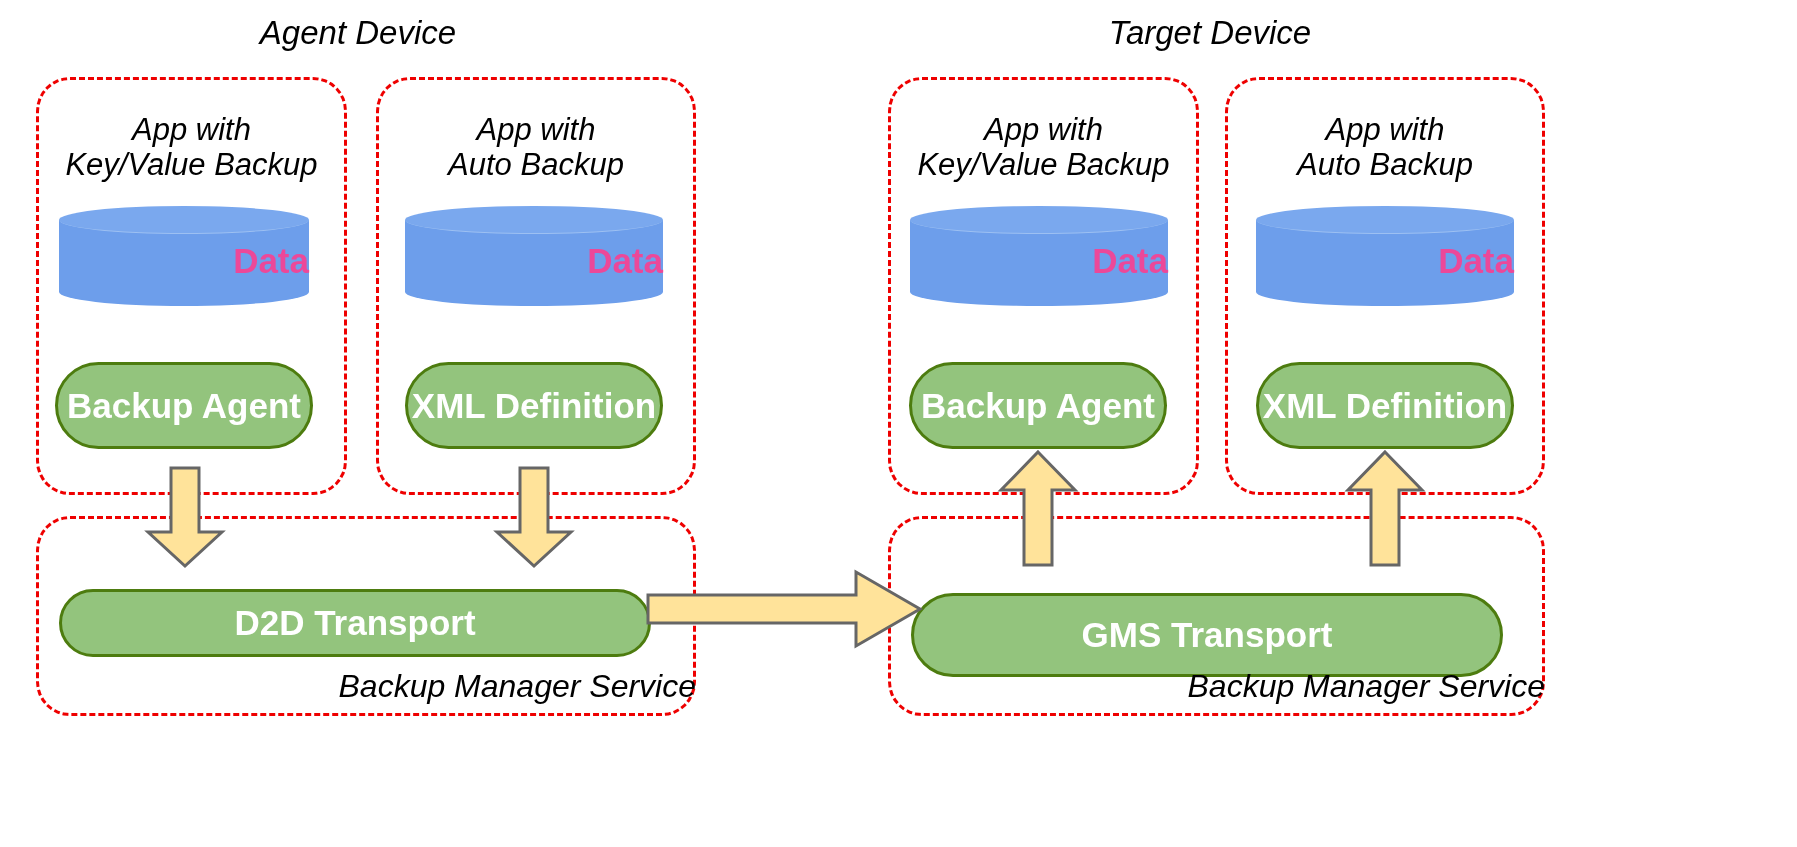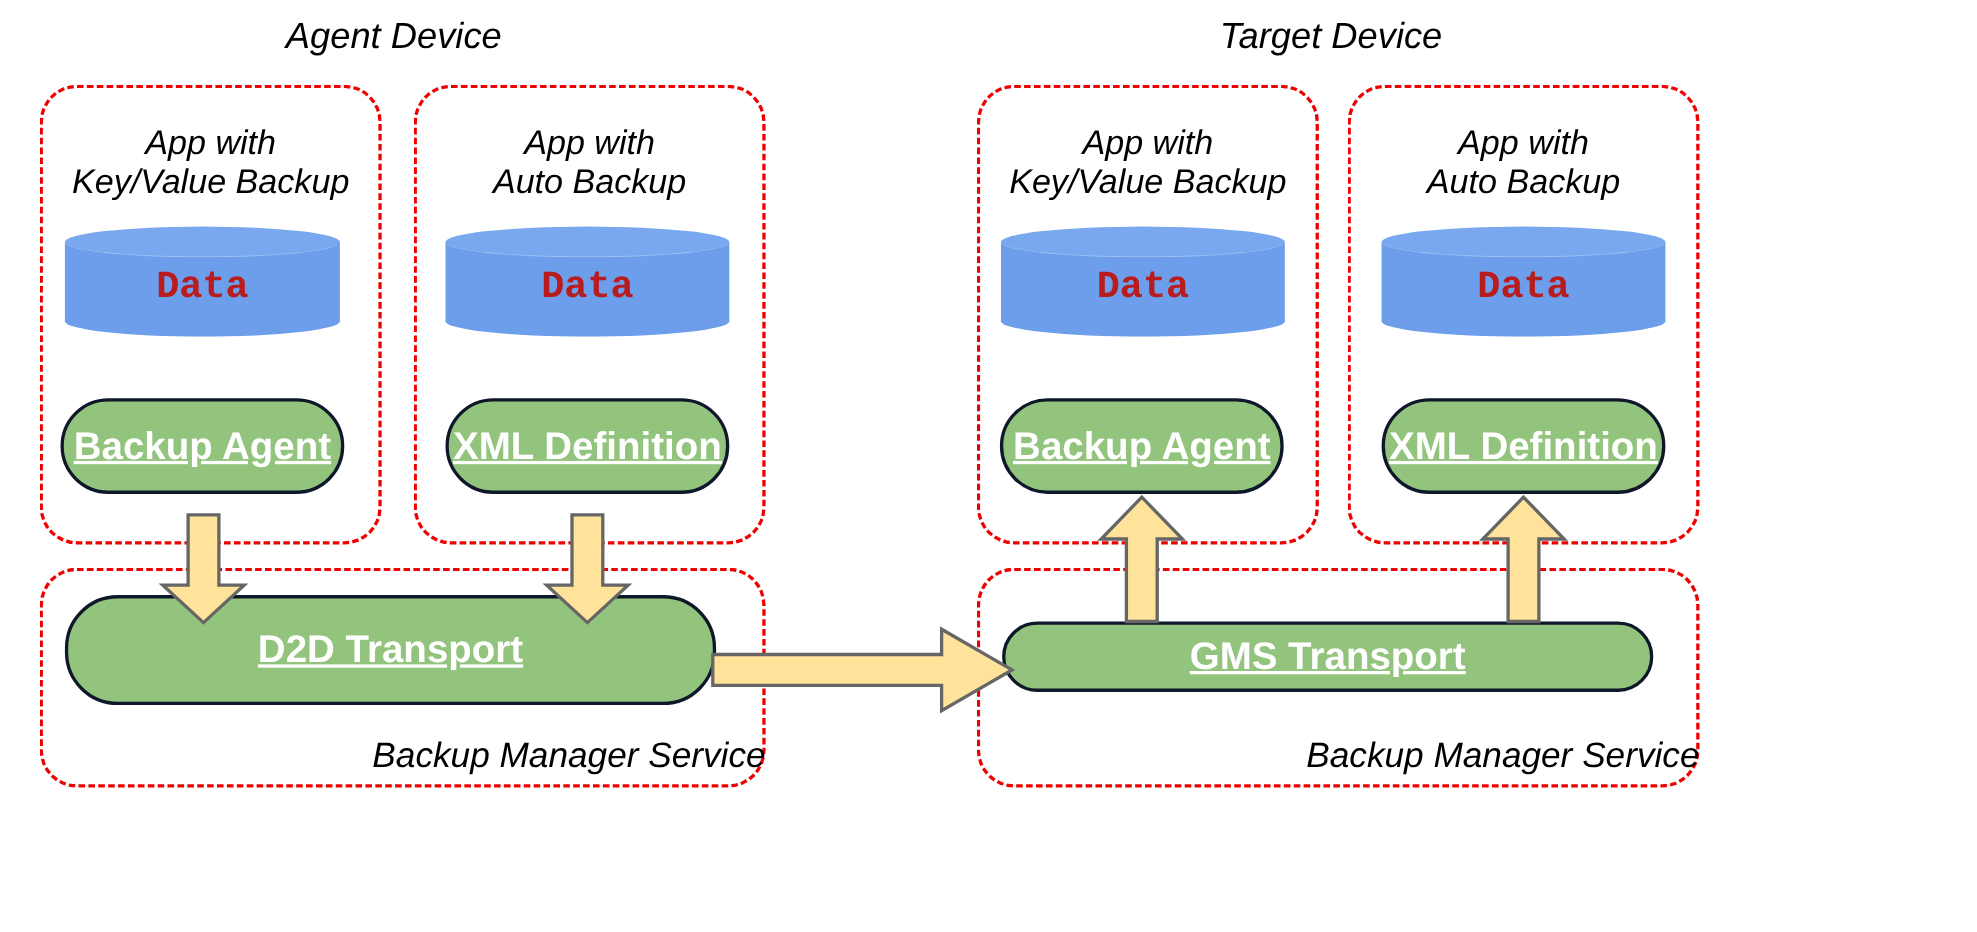--- a/index.html
+++ b/index.html
@@ -94,41 +94,40 @@
     background: #6d9eeb;
     border-radius: 50% / 50%;
   }
   .cyl-text {
     position: absolute;
     left: 0;
     right: 0;
     bottom: 14px;
     height: 62px;
     line-height: 62px;
-    text-align: center;
-    color: #b91c1c;
+    text-align: right;
+    color: #ec4899;
     font-size: 35px;
     font-weight: bold;
-    font-family: Liberation Mono, monospace;
+    font-family: Liberation Sans, sans-serif;
     z-index: 3;
   }
 
   
   .pill {
     position: absolute;
     background: #93c47d;
-    border: 3px solid #0f172a;
+    border: 3px solid #4d7c0f;
     box-sizing: border-box;
     display: flex;
     align-items: center;
     justify-content: center;
     color: #ffffff;
     font-weight: bold;
     font-family: "Liberation Sans", sans-serif;
-    text-decoration: underline;
   }
   .pill.small {
     border-radius: 46px;
     font-size: 35px;
   }
   .pill.wide {
     border-radius: 48px;
     font-size: 35px;
   }
 
@@ -176,21 +175,21 @@
     <div class="cyl-bot"></div>
     <div class="cyl-body"></div>
     <div class="cyl-top"></div>
     <div class="cyl-text">Data</div>
   </div>
 
   <div class="pill small" style="left:405px; top:362px; width:258px; height:87px;">XML Definition</div>
 
   <div class="dashed-box" style="left:36px; top:516px; width:660px; height:200px;"></div>
 
-  <div class="pill wide" style="left:59px; top:541px; width:592px; height:100px;">D2D Transport</div>
+  <div class="pill wide" style="left:59px; top:589px; width:592px; height:68px;">D2D Transport</div>
 
   <div class="service-label" style="left:36px; top:668px; width:660px;">Backup Manager Service</div>
 
   <div class="dashed-box" style="left:888px; top:77px; width:311px; height:418px;"></div>
 
   <div class="app-label" style="left:888px; top:96px; width:311px;">App with
 Key/Value Backup</div>
 
   <div class="cylinder" style="left:910px; top:206px; width:258px; height:100px;">
     <div class="cyl-bot"></div>
@@ -210,21 +209,21 @@
     <div class="cyl-bot"></div>
     <div class="cyl-body"></div>
     <div class="cyl-top"></div>
     <div class="cyl-text">Data</div>
   </div>
 
   <div class="pill small" style="left:1256px; top:362px; width:258px; height:87px;">XML Definition</div>
 
   <div class="dashed-box" style="left:888px; top:516px; width:657px; height:200px;"></div>
 
-  <div class="pill wide" style="left:911px; top:565px; width:592px; height:64px;">GMS Transport</div>
+  <div class="pill wide" style="left:911px; top:593px; width:592px; height:84px;">GMS Transport</div>
 
   <div class="service-label" style="left:888px; top:668px; width:657px;">Backup Manager Service</div>
 
   <svg class="arrow-svg" style="left:146px; top:466px; width:78px; height:102px;" viewBox="0 0 78 102" preserveAspectRatio="none">
     <polygon class="arrow-shape" points="25,2 53,2 53,66 76,66 39,100 2,66 25,66"></polygon>
   </svg>
 
   <svg class="arrow-svg" style="left:495px; top:466px; width:78px; height:102px;" viewBox="0 0 78 102" preserveAspectRatio="none">
     <polygon class="arrow-shape" points="25,2 53,2 53,66 76,66 39,100 2,66 25,66"></polygon>
   </svg>

